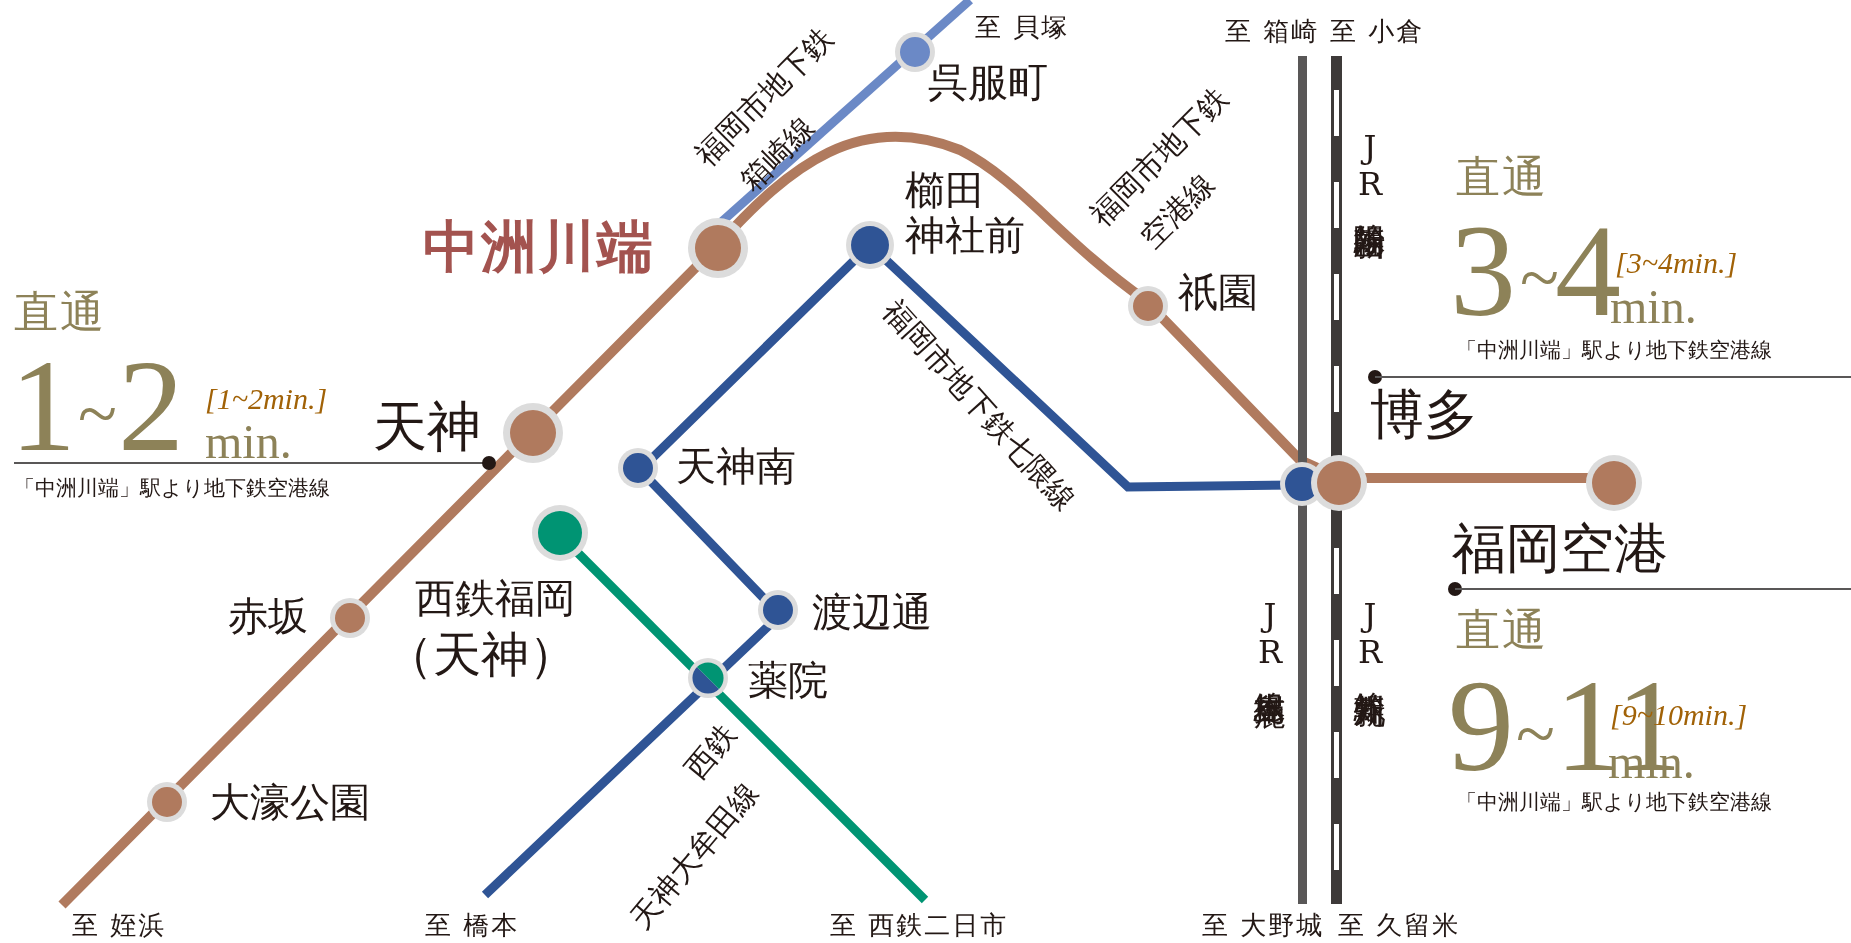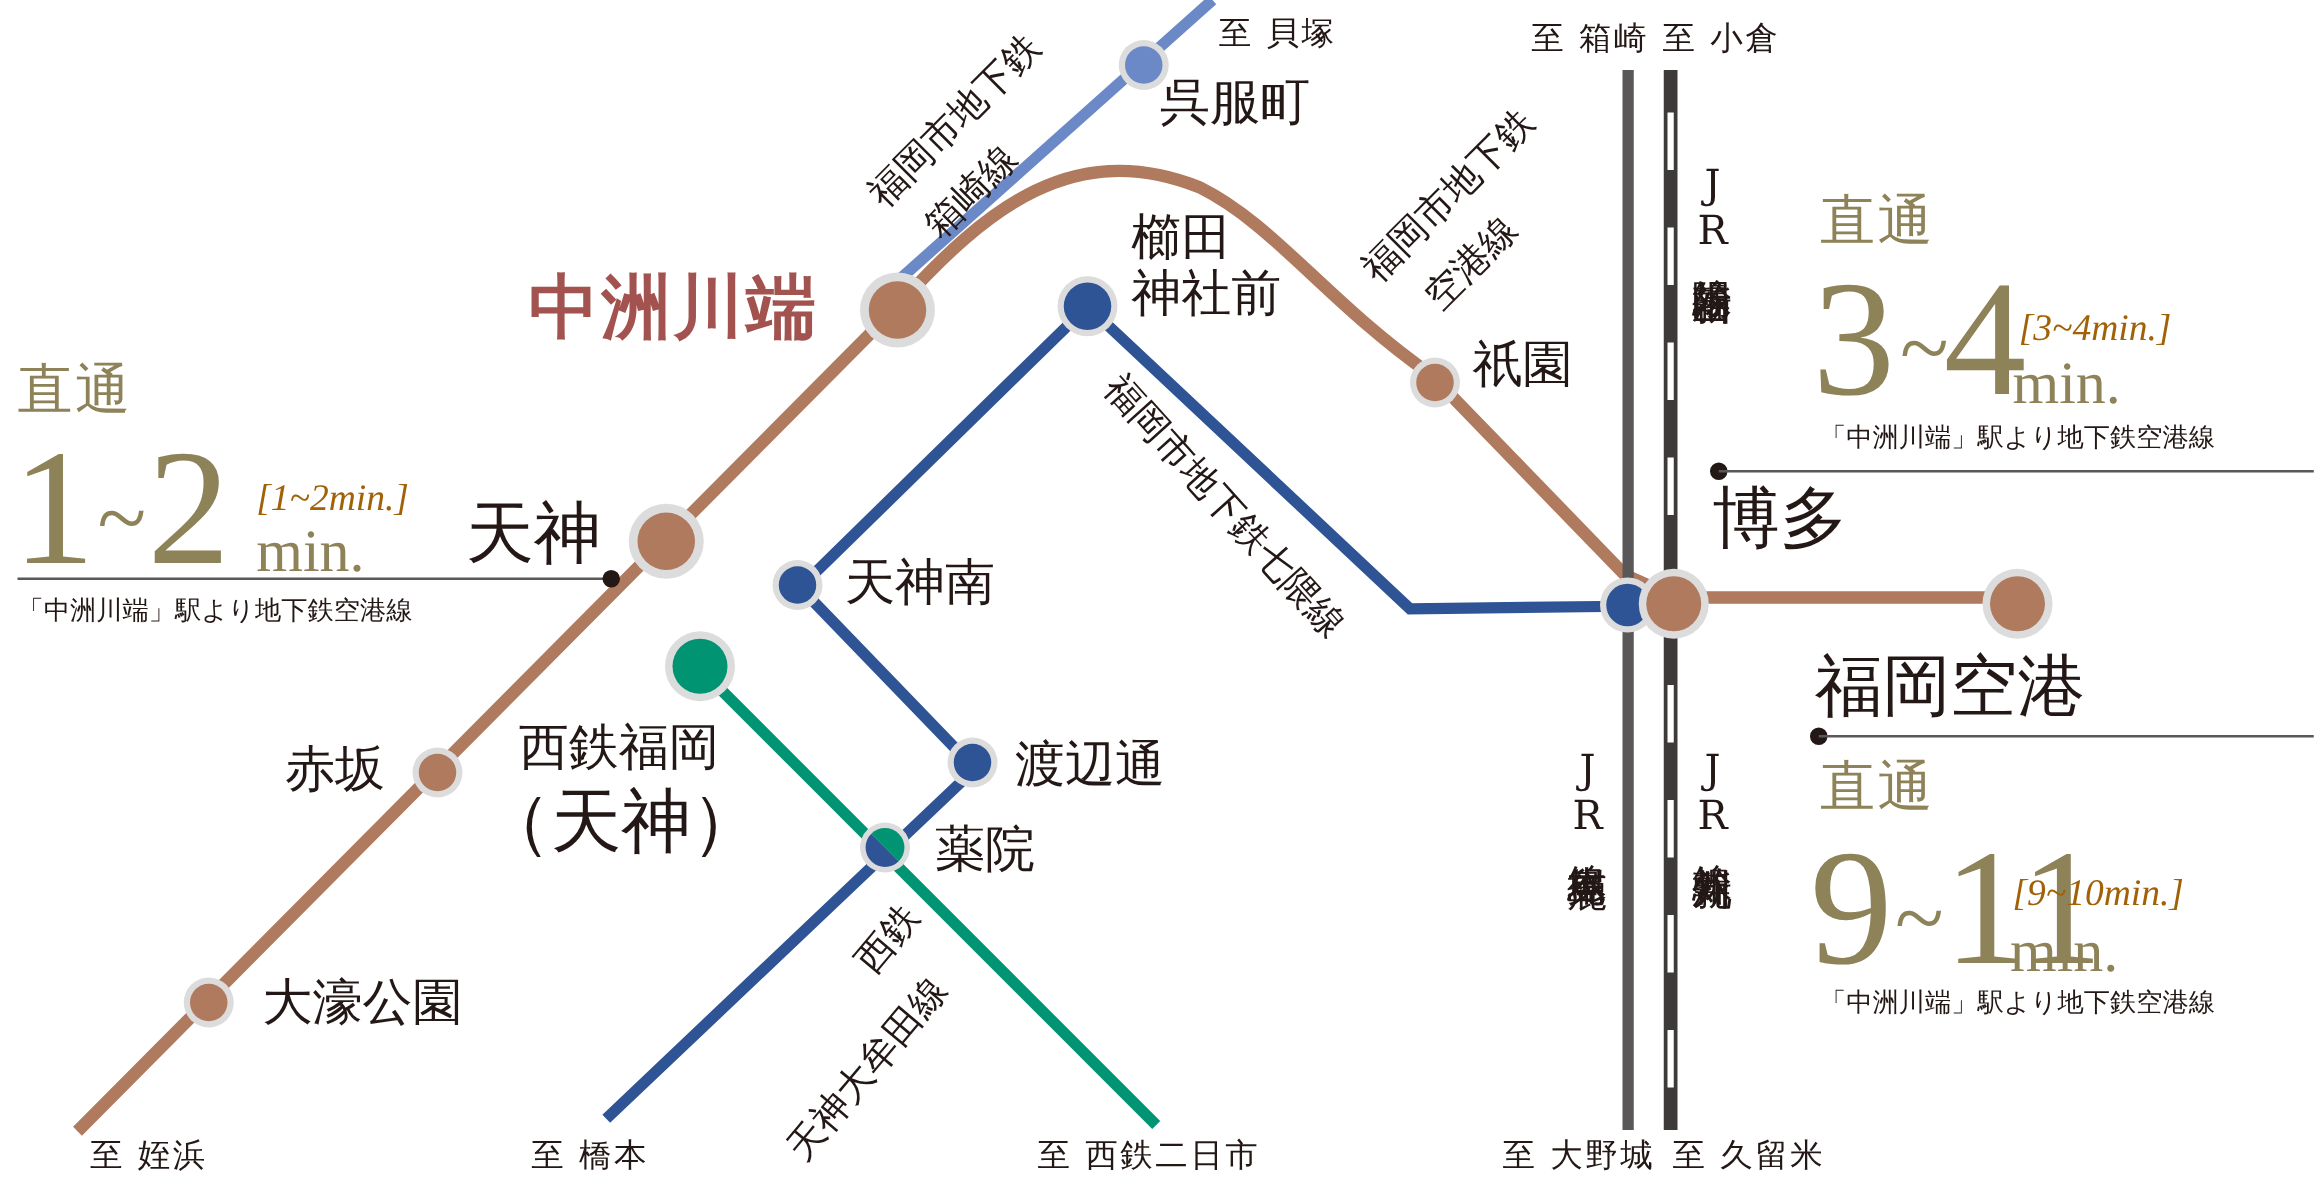--- a/index.html
+++ b/index.html
@@ -133,21 +133,21 @@
 <div class="lbl station" style="left:905px; top:170px;">櫛田</div>
 <div class="lbl station" style="left:905px; top:215px;">神社前</div>
 <div class="lbl station" style="left:1178px; top:272px;">祇園</div>
 <div class="lbl station-big" style="left:1370px; top:388px;">博多</div>
 <div class="lbl station-big" style="left:1452px; top:522px;">福岡空港</div>
 <div class="lbl station-big" style="left:373px; top:400px;">天神</div>
 <div class="lbl station" style="left:676px; top:446px;">天神南</div>
 <div class="lbl station" style="left:228px; top:596px;">赤坂</div>
 <div class="lbl station" style="left:210px; top:782px;">大濠公園</div>
 <div class="lbl station" style="left:415px; top:578px;text-align:center;">西鉄福岡</div>
-<div class="lbl station-big" style="left:385px; top:630px; font-size:56px;text-align:center;">（天神）</div>
+<div class="lbl station-big" style="left:385px; top:630px; font-size:48px;text-align:center;">（天神）</div>
 <div class="lbl station" style="left:812px; top:592px;">渡辺通</div>
 <div class="lbl station" style="left:748px; top:660px;">薬院</div>
 
 <div>
   <div class="lbl gold chokutsu" style="left:14px; top:290px;">直通</div>
   <div class="lbl gold big-num" style="left:10px; top:340px;">1</div>
   <div class="lbl gold tilde" style="left:78px; top:378px;">~</div>
   <div class="lbl gold big-num" style="left:118px; top:340px;">2</div>
   <div class="lbl bracket" style="left:205px; top:384px;">[1~2min.]</div>
   <div class="lbl gold min" style="left:205px; top:418px;">min.</div>

